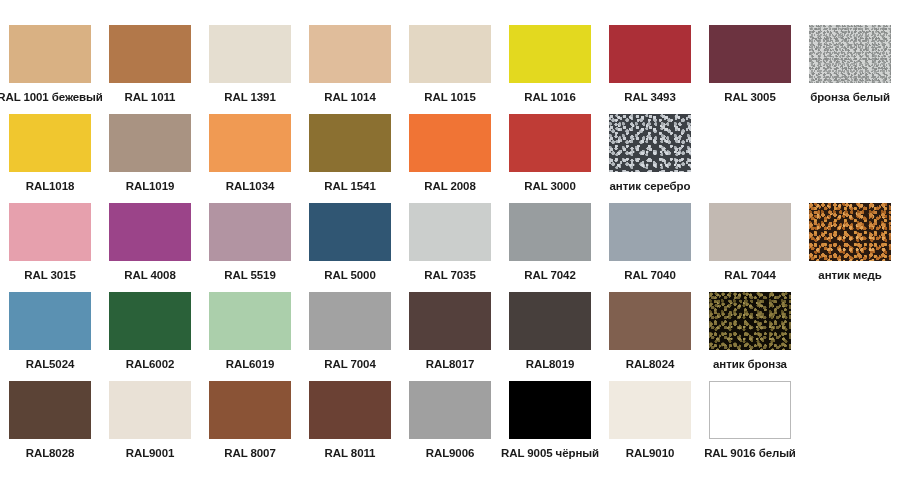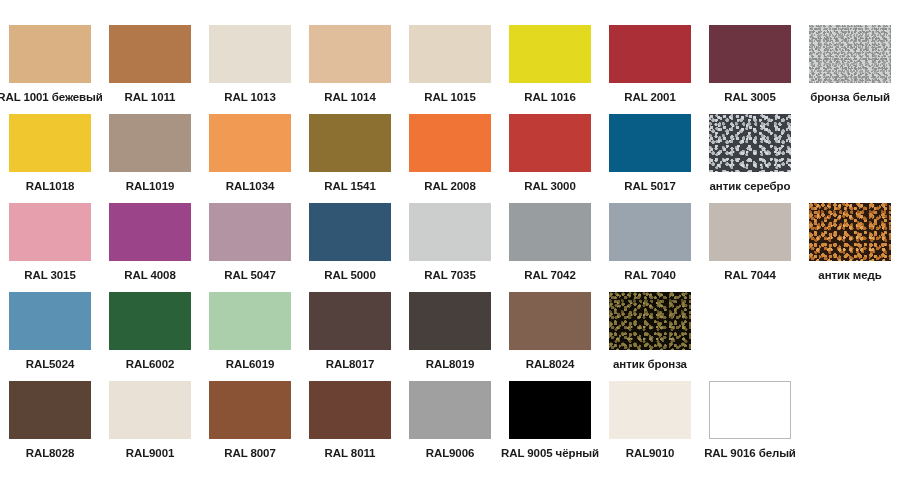--- a/index.html
+++ b/index.html
@@ -134,37 +134,37 @@
       <div class="cell">
         <div class="swatch" style="background: rgb(217, 177, 131);"></div>
         <div class="label">RAL 1001 бежевый</div>
       </div>
       <div class="cell">
         <div class="swatch" style="background: rgb(178, 120, 74);"></div>
         <div class="label">RAL 1011</div>
       </div>
       <div class="cell">
         <div class="swatch" style="background: rgb(229, 222, 208);"></div>
-        <div class="label">RAL 1013</div>
+        <div class="label">RAL 1391</div>
       </div>
       <div class="cell">
         <div class="swatch" style="background: rgb(224, 189, 155);"></div>
         <div class="label">RAL 1014</div>
       </div>
       <div class="cell">
         <div class="swatch" style="background: rgb(227, 215, 195);"></div>
         <div class="label">RAL 1015</div>
       </div>
       <div class="cell">
         <div class="swatch" style="background: rgb(227, 217, 31);"></div>
         <div class="label">RAL 1016</div>
       </div>
       <div class="cell">
         <div class="swatch" style="background: rgb(171, 47, 55);"></div>
-        <div class="label">RAL 2001</div>
+        <div class="label">RAL 3493</div>
       </div>
       <div class="cell">
         <div class="swatch" style="background: rgb(108, 51, 64);"></div>
         <div class="label">RAL 3005</div>
       </div>
       <div class="cell">
         <div class="swatch tex-white"></div>
         <div class="label">бронза белый</div>
       </div>
     </div>
@@ -187,40 +187,36 @@
       </div>
       <div class="cell">
         <div class="swatch" style="background: rgb(240, 116, 53);"></div>
         <div class="label">RAL 2008</div>
       </div>
       <div class="cell">
         <div class="swatch" style="background: rgb(191, 60, 54);"></div>
         <div class="label">RAL 3000</div>
       </div>
       <div class="cell">
-        <div class="swatch" style="background: rgb(8, 93, 135);"></div>
-        <div class="label">RAL 5017</div>
-      </div>
-      <div class="cell">
         <div class="swatch tex-silver"></div>
         <div class="label">антик серебро</div>
       </div>
     </div>
     <div class="row">
       <div class="cell">
         <div class="swatch" style="background: rgb(230, 160, 173);"></div>
         <div class="label">RAL 3015</div>
       </div>
       <div class="cell">
         <div class="swatch" style="background: rgb(155, 68, 137);"></div>
         <div class="label">RAL 4008</div>
       </div>
       <div class="cell">
         <div class="swatch" style="background: rgb(178, 148, 162);"></div>
-        <div class="label">RAL 5047</div>
+        <div class="label">RAL 5519</div>
       </div>
       <div class="cell">
         <div class="swatch" style="background: rgb(48, 86, 115);"></div>
         <div class="label">RAL 5000</div>
       </div>
       <div class="cell">
         <div class="swatch" style="background: rgb(203, 206, 204);"></div>
         <div class="label">RAL 7035</div>
       </div>
       <div class="cell">
@@ -245,20 +241,24 @@
         <div class="swatch" style="background: rgb(91, 145, 178);"></div>
         <div class="label">RAL5024</div>
       </div>
       <div class="cell">
         <div class="swatch" style="background: rgb(42, 97, 57);"></div>
         <div class="label">RAL6002</div>
       </div>
       <div class="cell">
         <div class="swatch" style="background: rgb(171, 207, 171);"></div>
         <div class="label">RAL6019</div>
+      </div>
+      <div class="cell">
+        <div class="swatch" style="background: rgb(162, 162, 162);"></div>
+        <div class="label">RAL 7004</div>
       </div>
       <div class="cell">
         <div class="swatch" style="background: rgb(84, 64, 60);"></div>
         <div class="label">RAL8017</div>
       </div>
       <div class="cell">
         <div class="swatch" style="background: rgb(71, 63, 60);"></div>
         <div class="label">RAL8019</div>
       </div>
       <div class="cell">

